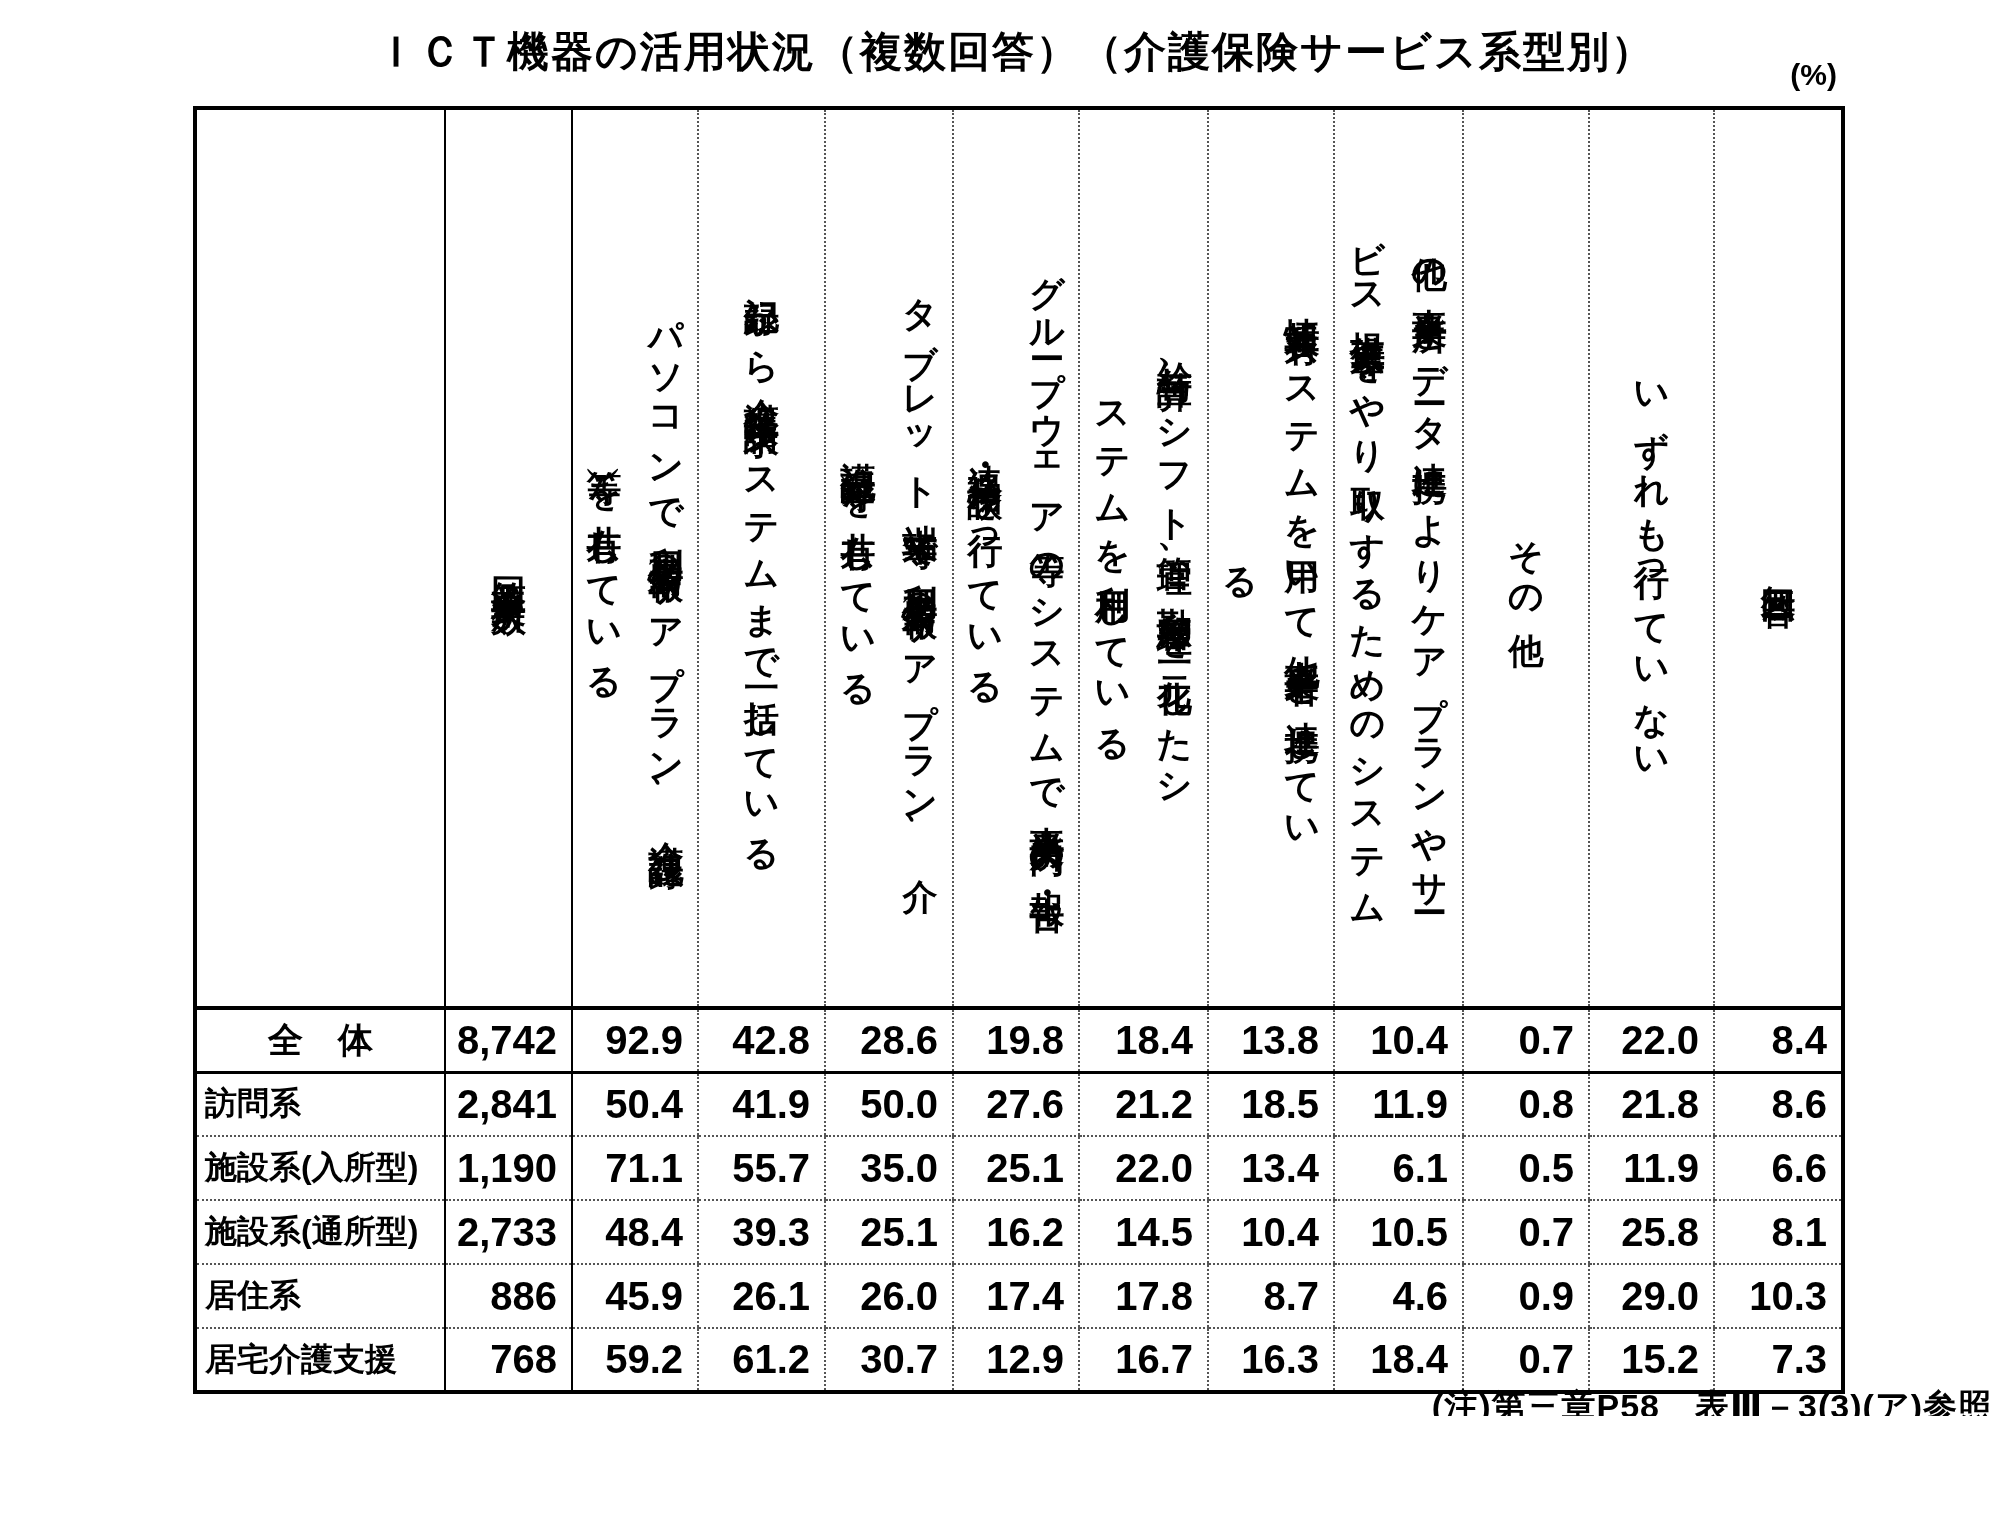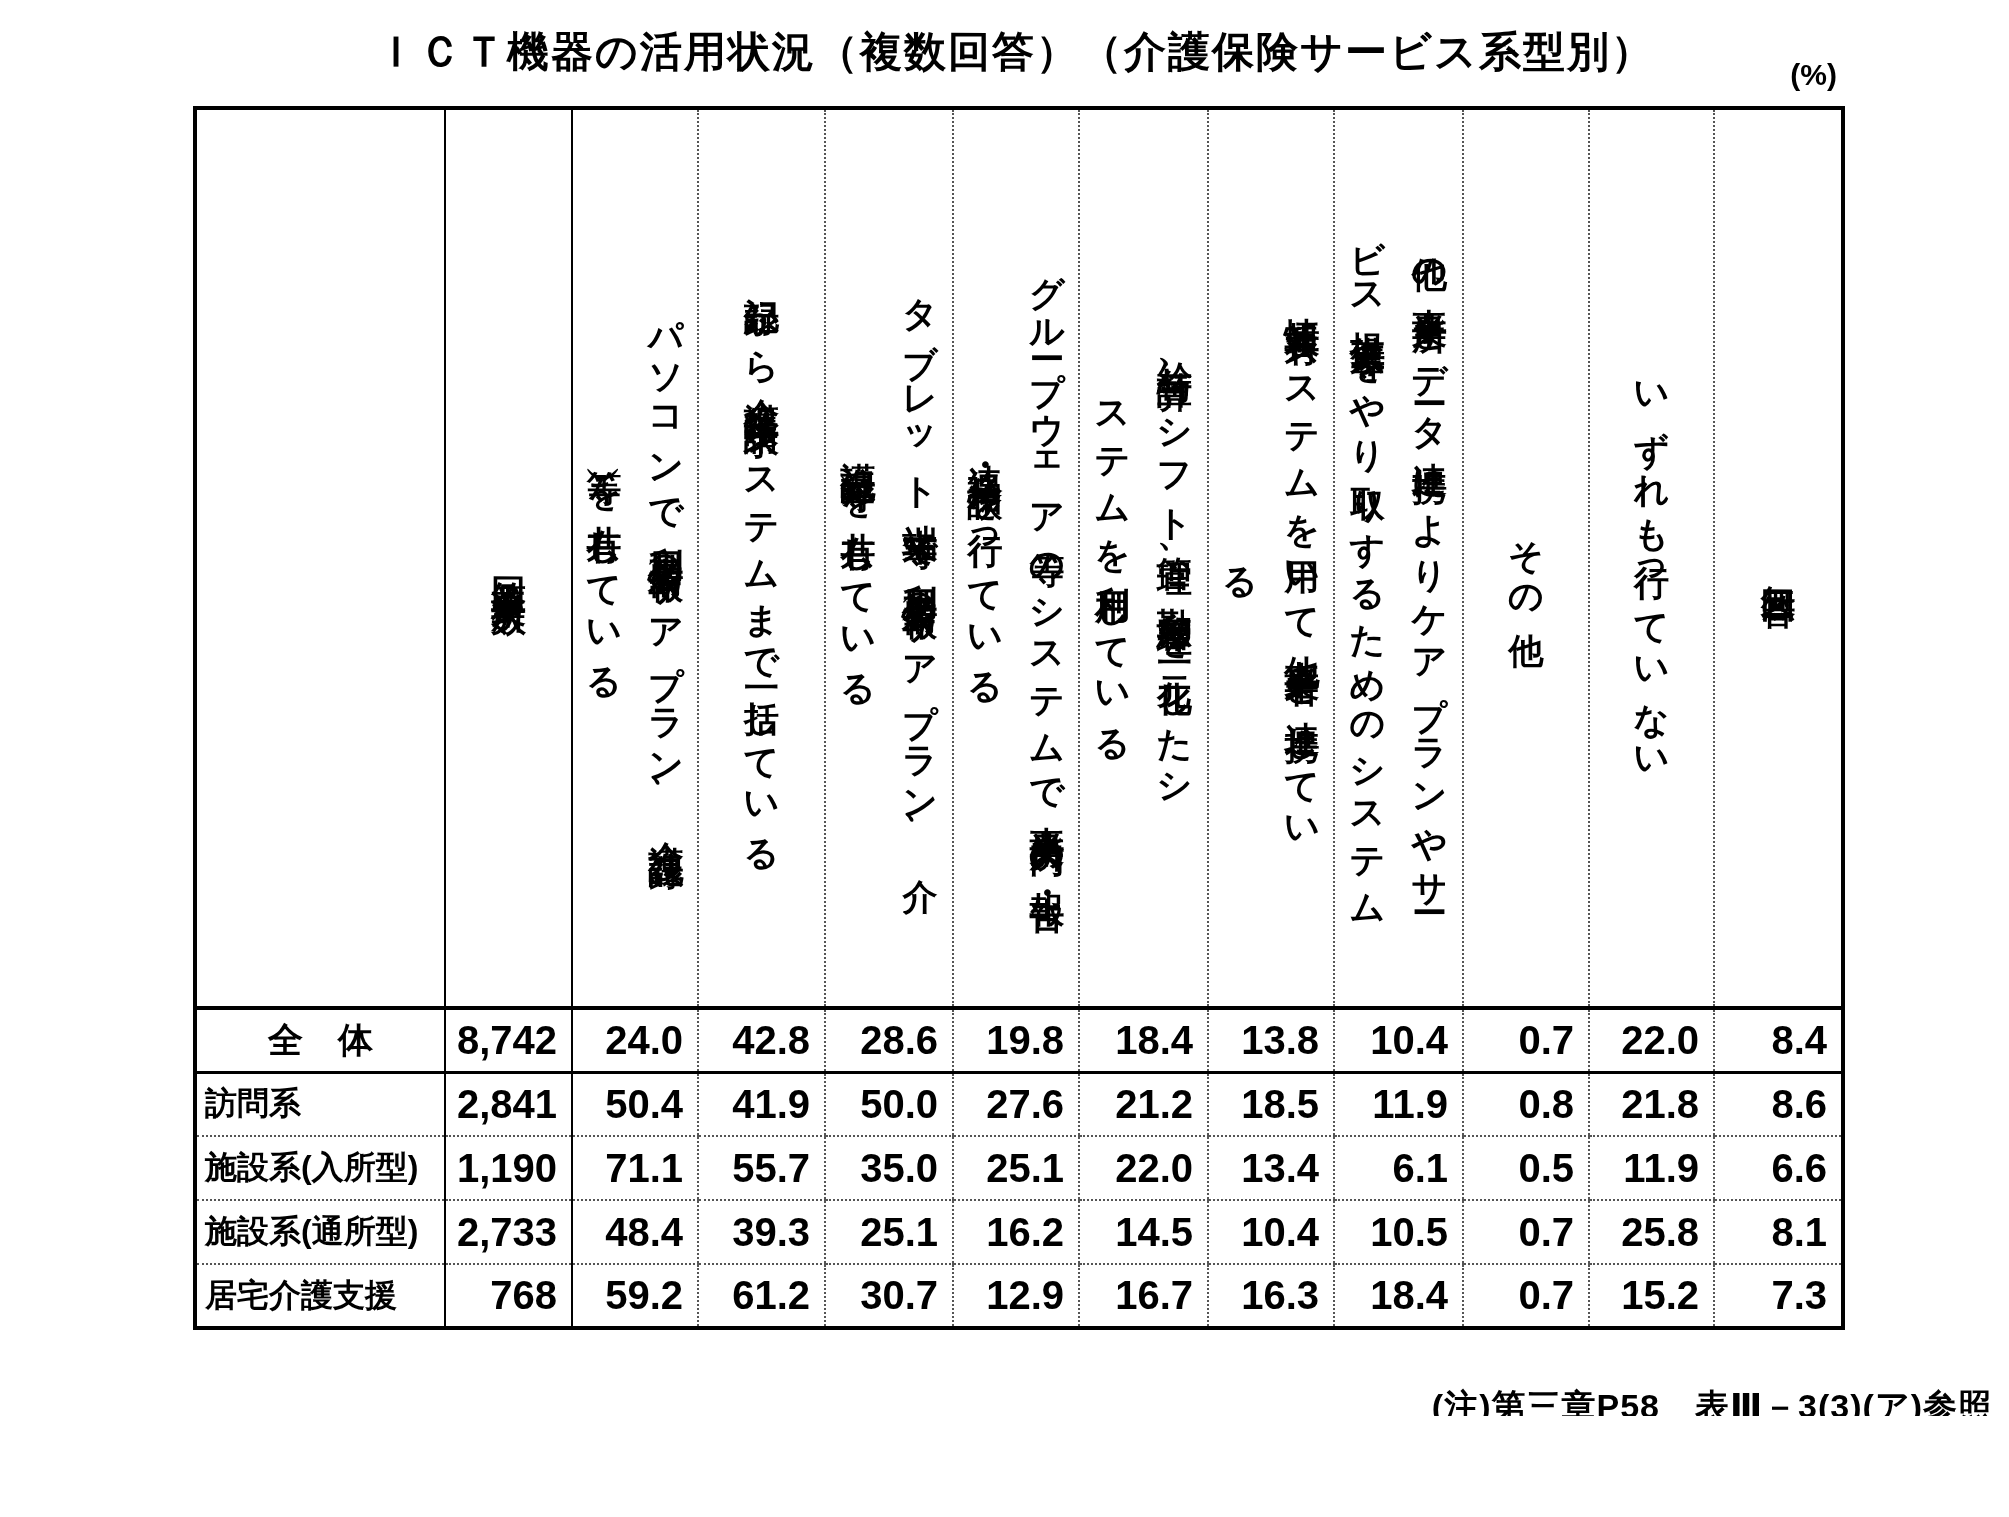--- a/index.html
+++ b/index.html
@@ -167,21 +167,21 @@
           <div class="vwrap">
               <div class="vtext">無回答</div>
             </div>
         </th>
       </tr>
     </thead>
     <tbody>
       <tr class="total-row">
         <td class="rlabel-center">全　体</td>
         <td class="num bl-solid">8,742</td>
-        <td class="num bl-solid">24.0</td>
+        <td class="num bl-solid">92.9</td>
         <td class="num bl-dot">42.8</td>
         <td class="num bl-dot">28.6</td>
         <td class="num bl-dot">19.8</td>
         <td class="num bl-dot">18.4</td>
         <td class="num bl-dot">13.8</td>
         <td class="num bl-dot">10.4</td>
         <td class="num bl-dot">0.7</td>
         <td class="num bl-dot">22.0</td>
         <td class="num bl-dot">8.4</td>
       </tr>
@@ -221,20 +221,34 @@
         <td class="num bl-dot">25.1</td>
         <td class="num bl-dot">16.2</td>
         <td class="num bl-dot">14.5</td>
         <td class="num bl-dot">10.4</td>
         <td class="num bl-dot">10.5</td>
         <td class="num bl-dot">0.7</td>
         <td class="num bl-dot">25.8</td>
         <td class="num bl-dot">8.1</td>
       </tr>
       <tr>
+        <td class="rlabel">居住系</td>
+        <td class="num bl-solid">886</td>
+        <td class="num bl-solid">45.9</td>
+        <td class="num bl-dot">26.1</td>
+        <td class="num bl-dot">26.0</td>
+        <td class="num bl-dot">17.4</td>
+        <td class="num bl-dot">17.8</td>
+        <td class="num bl-dot">8.7</td>
+        <td class="num bl-dot">4.6</td>
+        <td class="num bl-dot">0.9</td>
+        <td class="num bl-dot">29.0</td>
+        <td class="num bl-dot">10.3</td>
+      </tr>
+      <tr>
         <td class="rlabel">居宅介護支援</td>
         <td class="num bl-solid">768</td>
         <td class="num bl-solid">59.2</td>
         <td class="num bl-dot">61.2</td>
         <td class="num bl-dot">30.7</td>
         <td class="num bl-dot">12.9</td>
         <td class="num bl-dot">16.7</td>
         <td class="num bl-dot">16.3</td>
         <td class="num bl-dot">18.4</td>
         <td class="num bl-dot">0.7</td>

